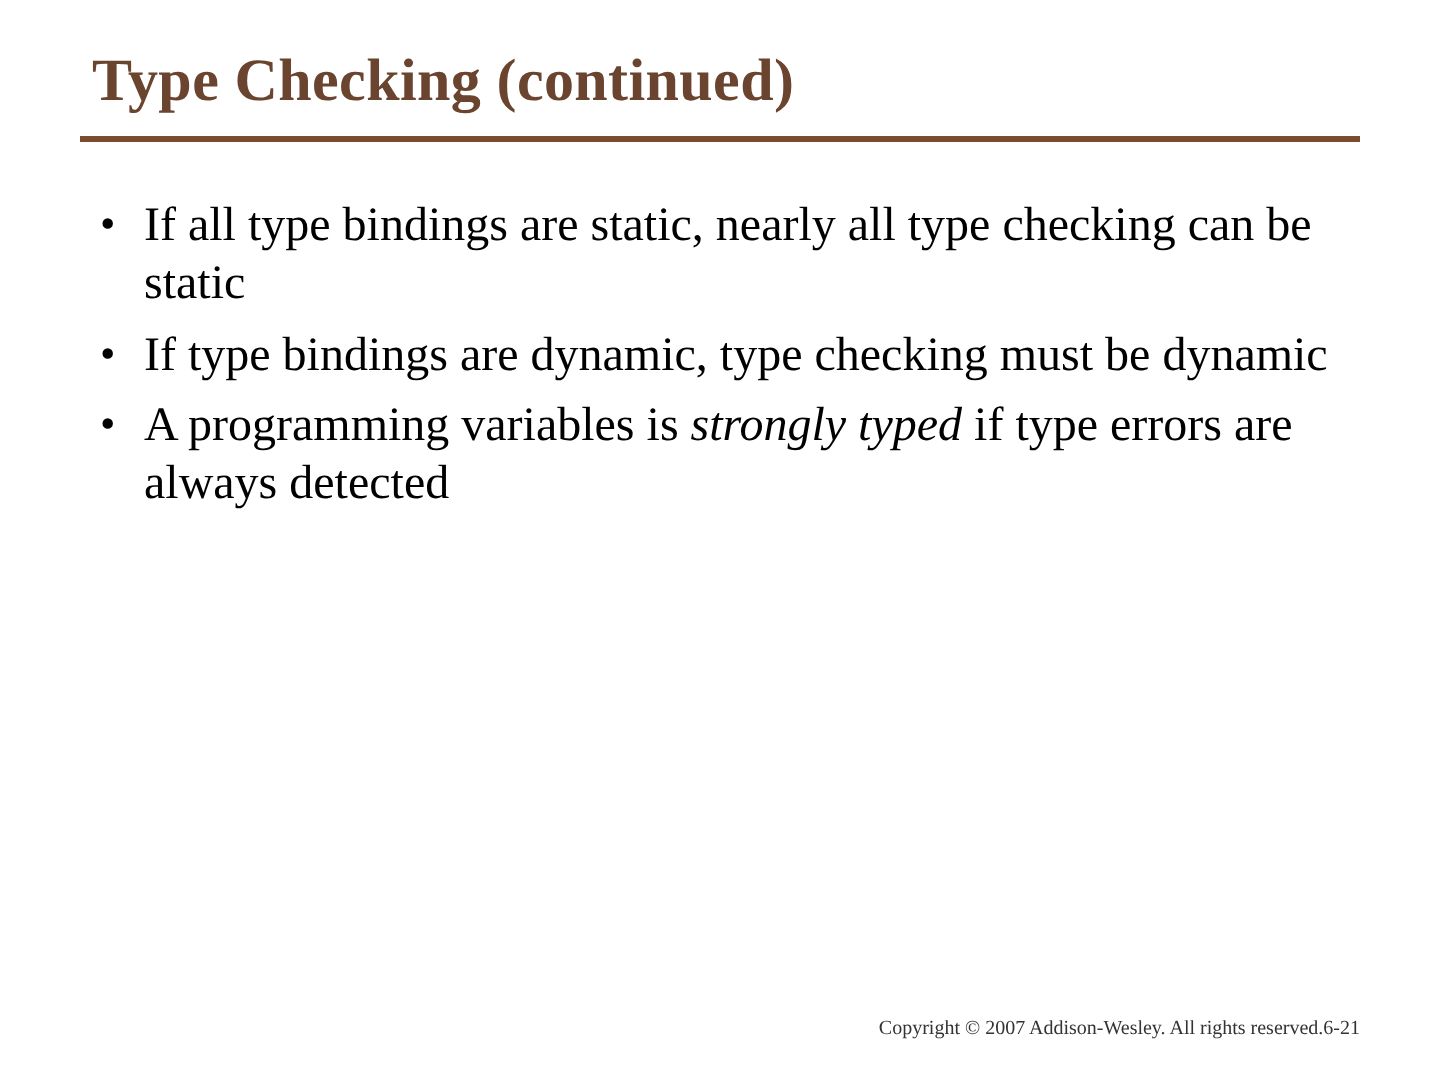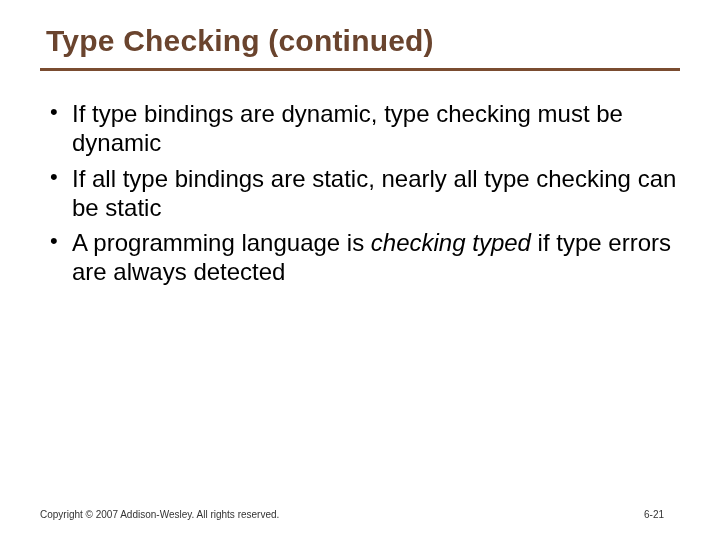--- a/index.html
+++ b/index.html
@@ -1,15 +1,15 @@
 <!DOCTYPE html>
 <html><head>
 <meta charset="utf-8">
 <style>
-  * { margin: 0; padding: 0; box-sizing: border-box; }
+  * { margin: 0; padding: 0; box-sizing: border-box; font-family: Liberation Serif, serif; }
   body {
     width: 720px;
     height: 540px;
     background: #ffffff;
     font-family: "Lucida Sans", "Lucida Sans Unicode", "Trebuchet MS", Verdana, sans-serif;
     color: #000;
     position: relative;
     overflow: hidden;
   }
   .slide {
@@ -49,40 +49,40 @@
     position: absolute;
     left: 4px;
     top: 0;
     font-size: 22px;
     color: #000;
   }
   .em { font-style: italic; }
   .footer {
     position: absolute;
     left: 40px;
-    right: 56px;
+    right: 40px;
     bottom: 20px;
     display: flex;
-    justify-content: space-between;
+    justify-content: flex-end;
     align-items: baseline;
     font-size: 10px;
     color: #333;
     font-family: Arial, sans-serif;
   }
 </style>
 </head>
 <body>
 
 <div class="slide">
   <h1 class="title">Type Checking (continued)</h1>
   <hr class="rule">
   <ul class="bullets">
+    <li>If all type bindings are static, nearly all type checking can be static</li>
     <li>If type bindings are dynamic, type checking must be dynamic</li>
-    <li>If all type bindings are static, nearly all type checking can be static</li>
     <li>
-      <span>A programming language is </span><span class="em">checking typed</span><span> if type errors are always detected</span>
+      <span>A programming variables is </span><span class="em">strongly typed</span><span> if type errors are always detected</span>
     </li>
   </ul>
   <div class="footer">
     <span>Copyright © 2007 Addison-Wesley. All rights reserved.</span>
     <span>6-21</span>
   </div>
 </div>
 
 </body></html>

